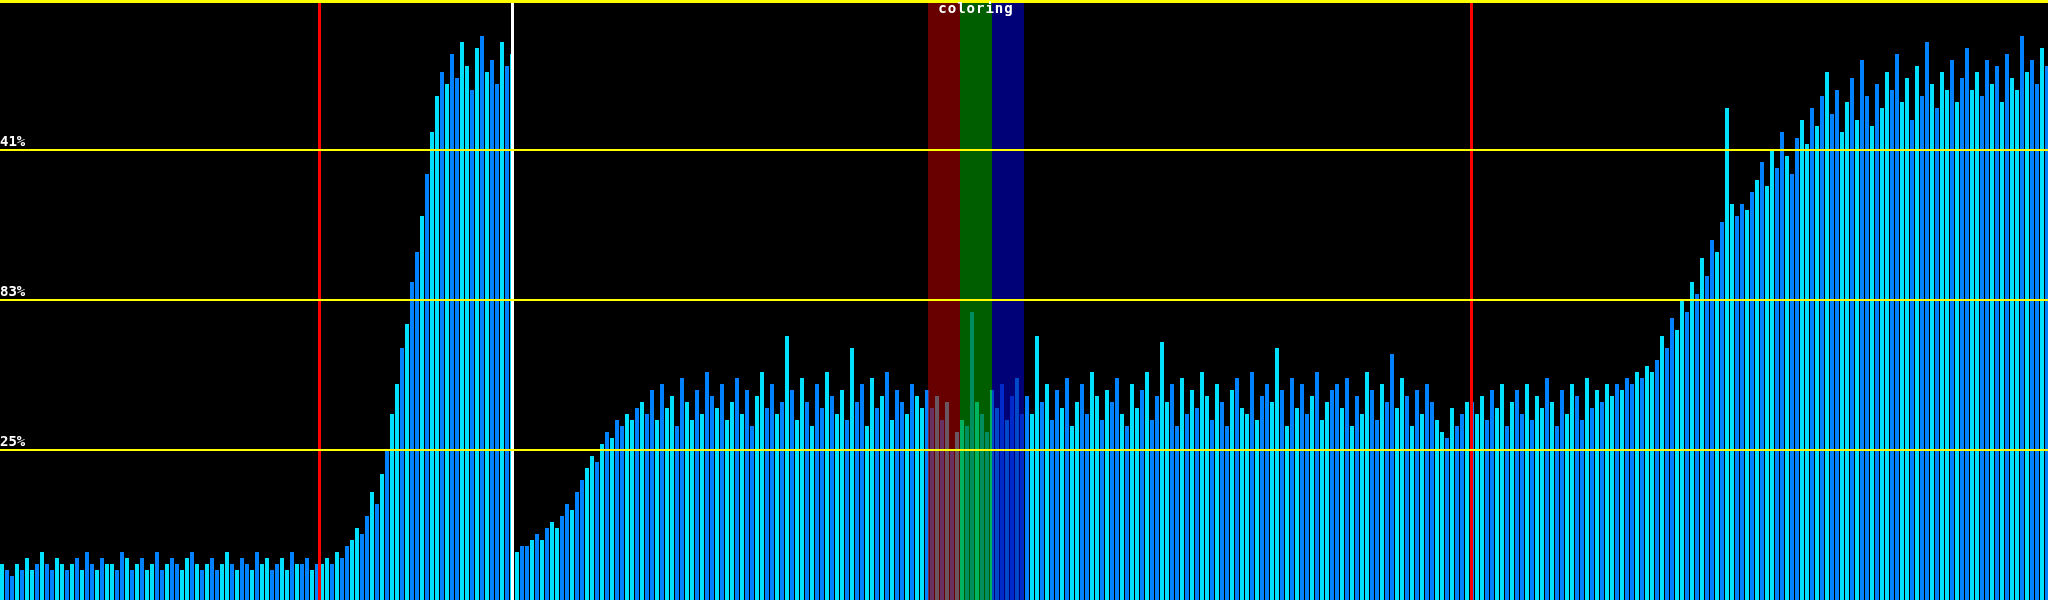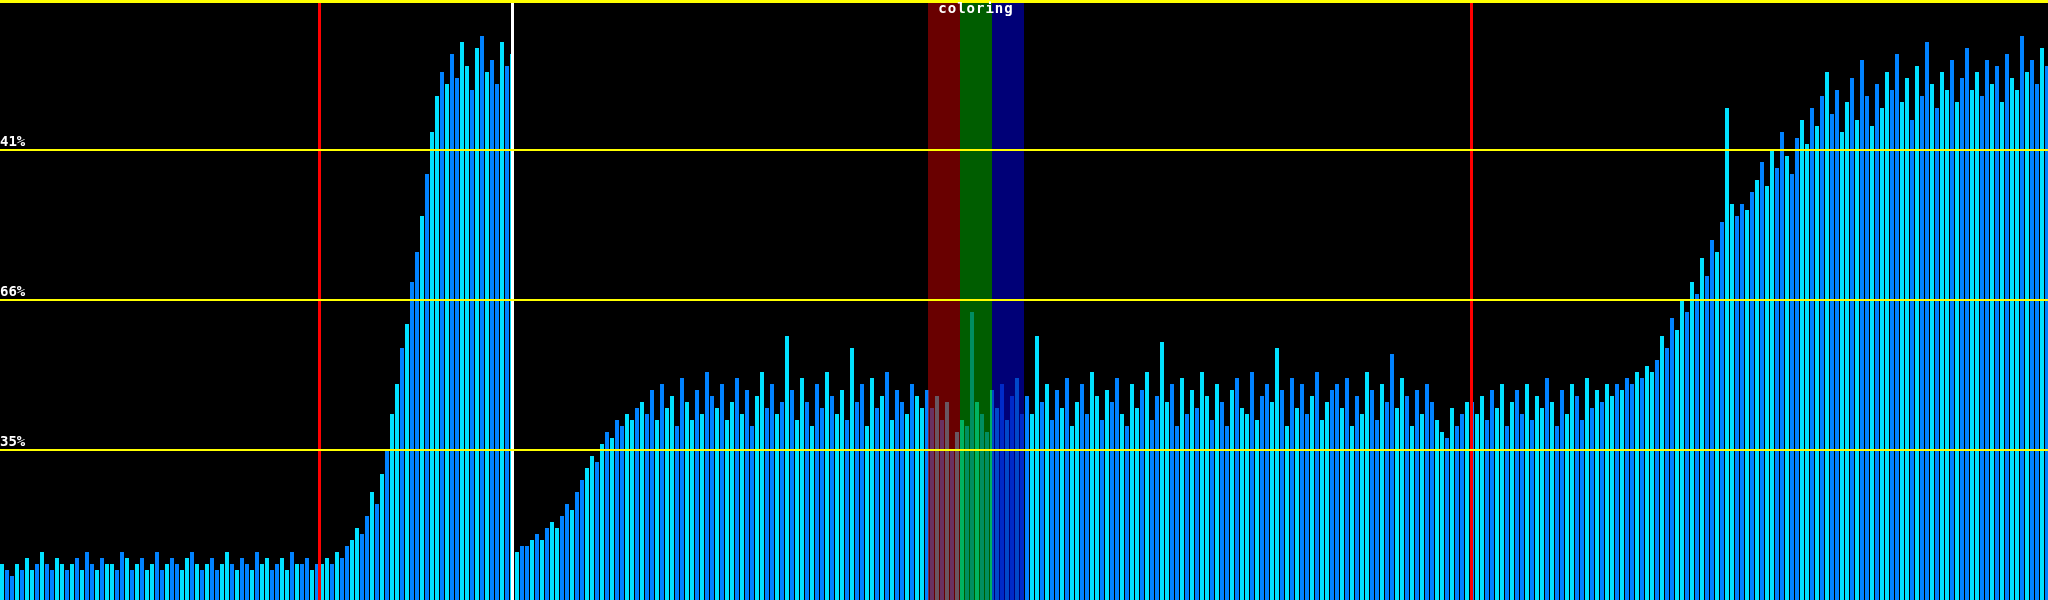--- a/index.html
+++ b/index.html
@@ -468,17 +468,17 @@
   <div class="vline" id="red-line-0" style="left: 318px; width: 3px; background: rgb(255, 0, 0);"></div>
   <div class="vline" id="red-line-1" style="left: 1470px; width: 3px; background: rgb(255, 0, 0);"></div>
   <div class="vline" id="white-line" style="left: 511px; width: 3px; background: rgb(255, 255, 255);"></div>
 
   <div class="gridline" id="top-line" style="top: 0px; height: 3px; background: rgb(255, 255, 0);"></div>
   <div class="gridline" id="grid-75" style="top: 149px; height: 2px; background: rgb(255, 255, 0);"></div>
   <div class="gridline" id="grid-50" style="top: 299px; height: 2px; background: rgb(255, 255, 0);"></div>
   <div class="gridline" id="grid-25" style="top: 449px; height: 2px; background: rgb(255, 255, 0);"></div>
 
   <span class="ylabel" id="ylabel-0" style="top: 134px; color: rgb(255, 255, 255);">41%</span>
-  <span class="ylabel" id="ylabel-1" style="top: 284px; color: rgb(255, 255, 255);">66%</span>
-  <span class="ylabel" id="ylabel-2" style="top: 434px; color: rgb(255, 255, 255);">35%</span>
+  <span class="ylabel" id="ylabel-1" style="top: 284px; color: rgb(255, 255, 255);">83%</span>
+  <span class="ylabel" id="ylabel-2" style="top: 434px; color: rgb(255, 255, 255);">25%</span>
 
   <div id="coloring-label" style="left: 928px; width: 96px; top: 1px; color: rgb(255, 255, 255);">coloring</div>
 </div>
 
 </body></html>

